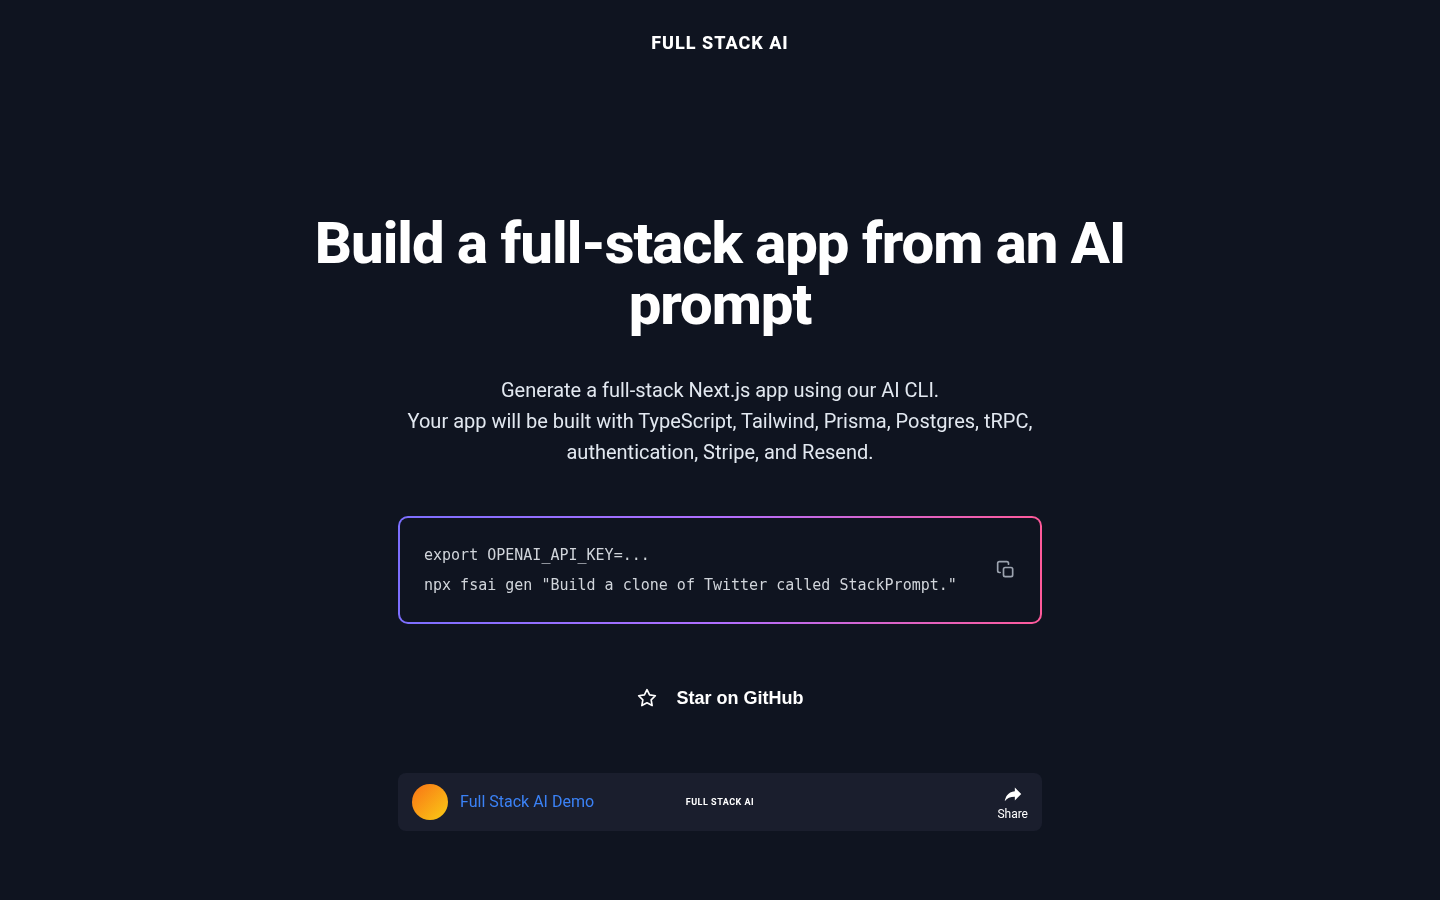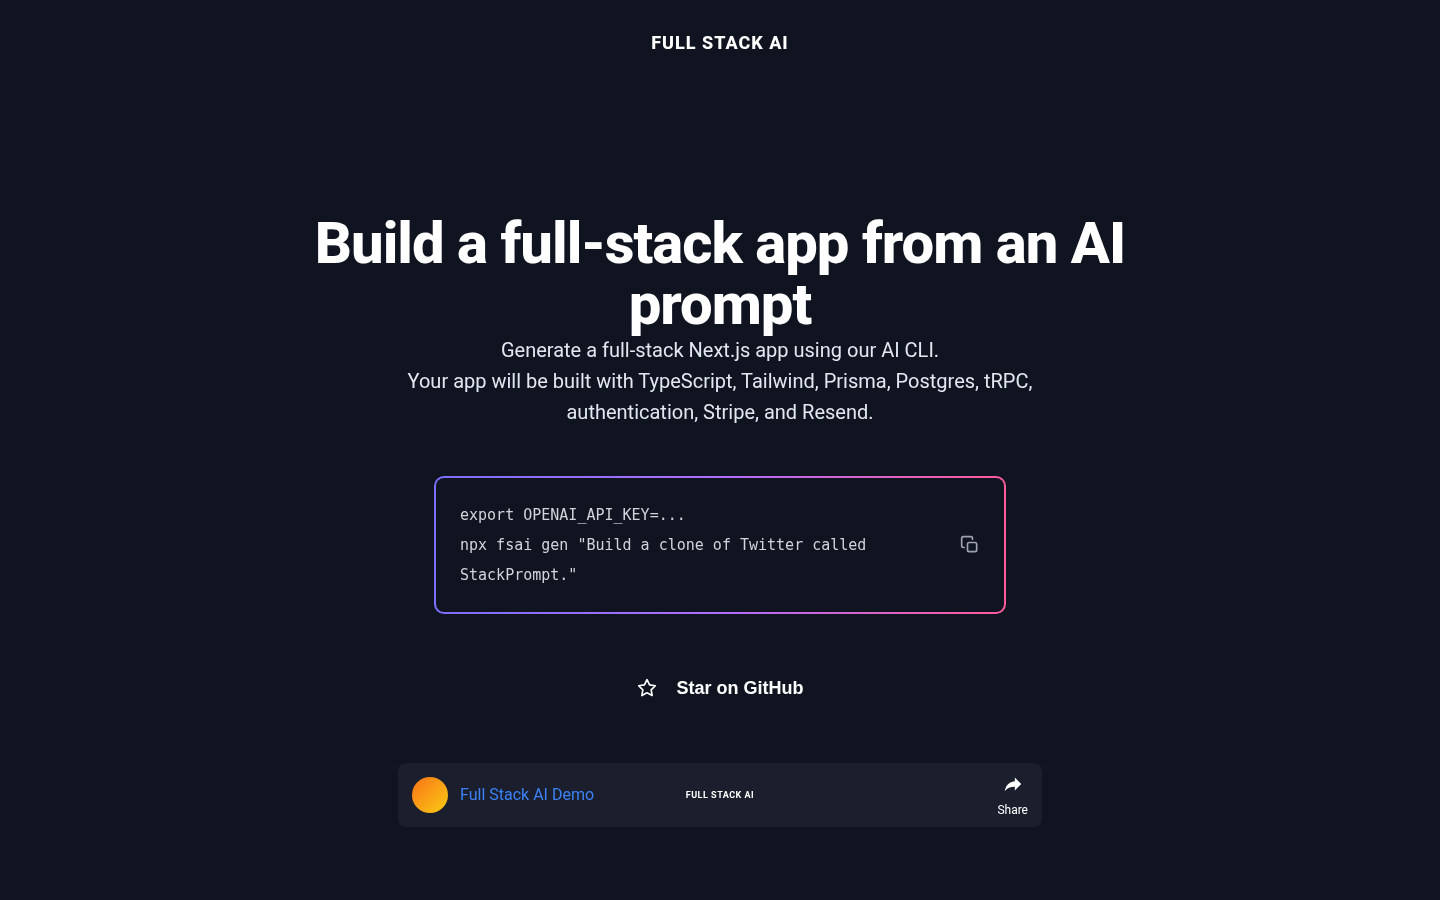--- a/index.html
+++ b/index.html
@@ -41,30 +41,31 @@
     .hero-title {
       font-size: 58px;
       font-weight: 800;
       line-height: 1.05;
       color: #ffffff;
       max-width: 900px;
       letter-spacing: -1px;
     }
     
     .hero-description {
+      margin-top: 40px;
       font-size: 20px;
       line-height: 1.55;
       color: #e2e8f0;
       max-width: 700px;
       font-weight: 400;
     }
     
     .code-block-wrapper {
       margin-top: 48px;
-      width: 572px;
+      width: 644px;
       position: relative;
       border-radius: 10px;
       padding: 2px;
       background: linear-gradient(90deg, #7c6fff 0%, #b06eff 50%, #ff5a9a 100%);
     }
     
     .code-block {
       background-color: #0f1420;
       border-radius: 8px;
       padding: 22px 24px;
@@ -168,21 +169,21 @@
       font-weight: 700;
       letter-spacing: 0.5px;
       color: #ffffff;
       position: absolute;
     }
     
     .video-right {
       display: flex;
       flex-direction: column;
       align-items: center;
-      gap: 8px;
+      gap: 2px;
     }
     
     .share-icon {
       color: #ffffff;
     }
     
     .share-text {
       font-size: 12px;
       color: #ffffff;
     }

